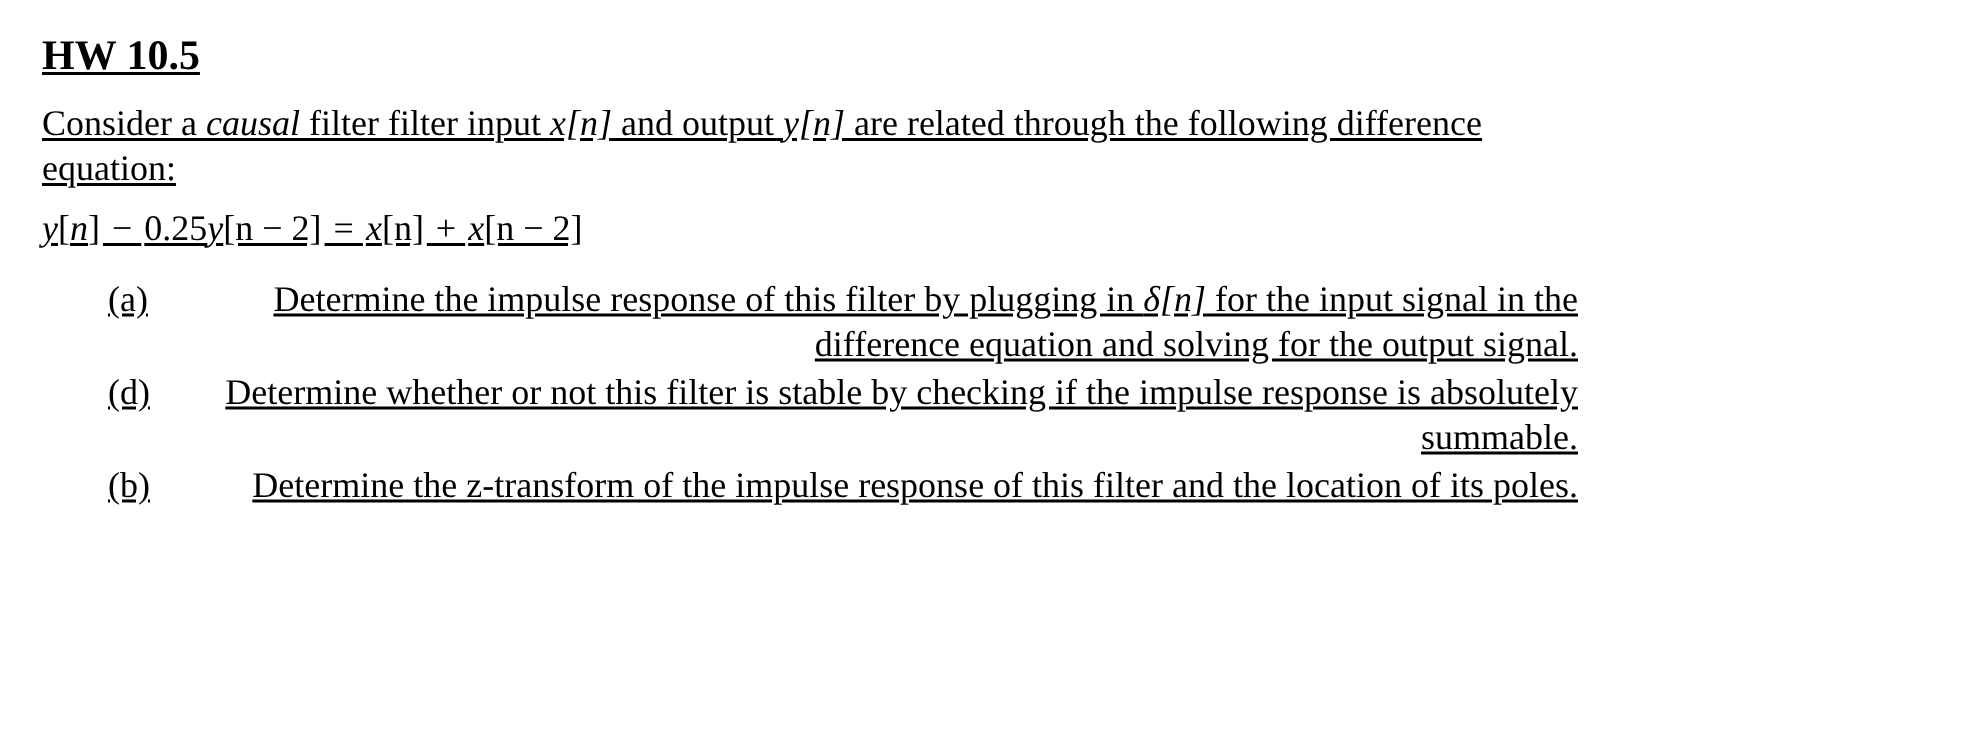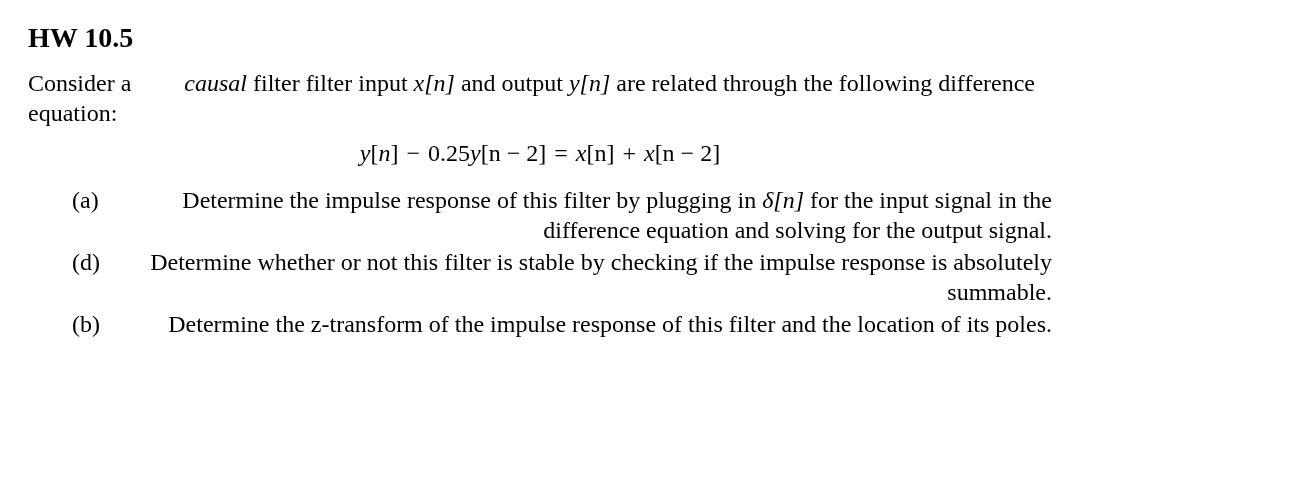--- a/index.html
+++ b/index.html
@@ -7,38 +7,37 @@
     padding: 0;
     width: 1312px;
     background: #ffffff;
     font-family: "Times New Roman", Times, serif;
     color: #000000;
   }
   .page {
     padding: 22px 28px;
     box-sizing: border-box;
     width: 1080px;
+    text-decoration: underline;
   }
   .title {
     font-weight: bold;
     font-size: 28px;
     margin-bottom: 14px;
   }
   .intro {
     font-size: 24px;
     line-height: 1.25;
     margin-bottom: 10px;
   }
   .italic {
     font-style: italic;
-    margin-left: 47px;
   }
   .equation {
     font-size: 24px;
-    text-align: center;
     margin: 12px 0 18px 0;
     font-family: "Times New Roman", Times, serif;
   }
   .var { font-style: italic; }
   .op { font-style: normal; padding: 0 2px; }
   .list {
     list-style: none;
     padding-left: 44px;
     margin: 0;
   }

